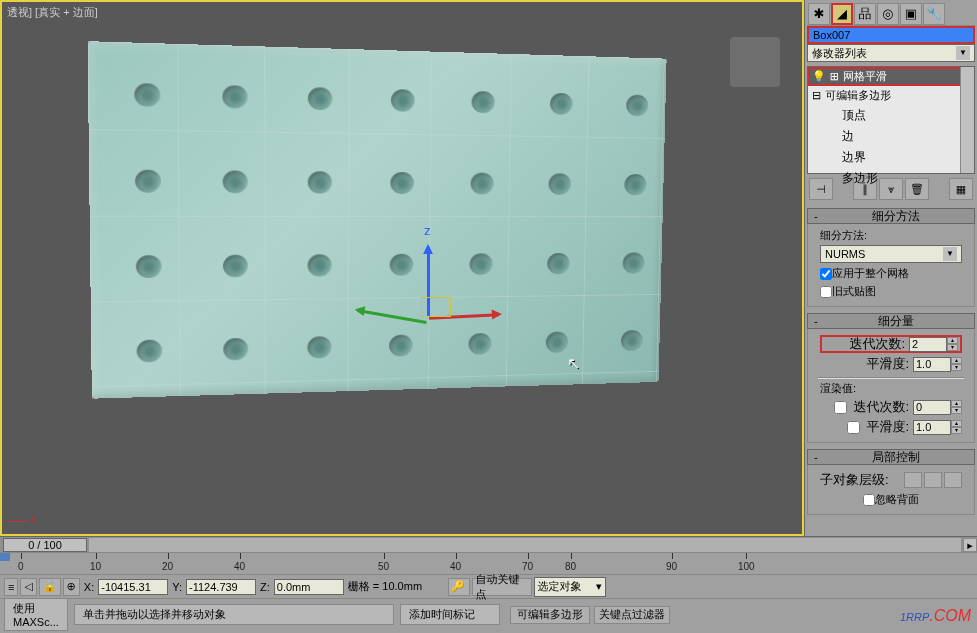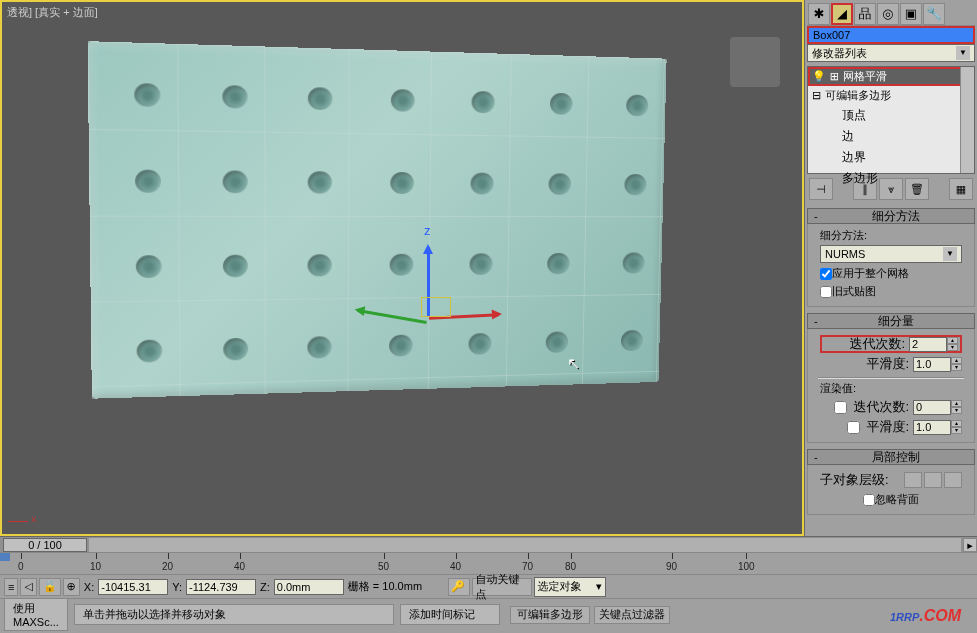--- a/index.html
+++ b/index.html
@@ -57,21 +57,21 @@
 .ruler{height:22px;background:#a0a0a0;display:flex;align-items:flex-start;position:relative;overflow:hidden;border-top:1px solid #888}
 .tick{position:absolute;top:8px;font-size:10px;color:#222}
 .tick::before{content:"";position:absolute;top:-8px;left:50%;width:1px;height:6px;background:#333}
 .bottom-bar{height:24px;background:#a0a0a0;display:flex;align-items:center;padding:0 4px;gap:2px;border-top:1px solid #888}
 .bottom-bar .btn{height:18px;background:#b0b0b0;border:1px solid #888;padding:0 3px;display:flex;align-items:center}
 .bottom-bar .coord-input{width:70px;height:16px;background:#e8e8d8;border:1px solid #666;padding:0 2px;font-size:11px}
 .bottom-bar .label{font-size:11px;padding:0 2px}
 .bottom-bar .dropdown-small{width:72px;height:20px;background:#e8e8d8;border:1px solid #666;padding:0 3px;display:flex;justify-content:space-between;align-items:center}
 .status-bar{height:32px;background:#a0a0a0;display:flex;align-items:center;padding:2px 4px;gap:6px;border-top:1px solid #888}
 .status-text{font-size:11px;padding:2px 8px;background:#b8b8b8;border:1px solid #888}
-.watermark{position:absolute;right:16px;bottom:6px;font-size:24px;font-weight:bold;font-style:italic;color:#3050c0}
+.watermark{position:absolute;right:6px;bottom:6px;font-size:24px;font-weight:normal;font-style:italic;color:#3050c0}
 .watermark .com{color:#e03030;font-size:16px}
 </style>
 </head>
 <body>
 
 <div class="main-container">
   <div class="viewport">
     <div class="viewport-label">透视] [真实 + 边面]</div>
     <div class="viewcube"></div>
     <div class="cushion">

